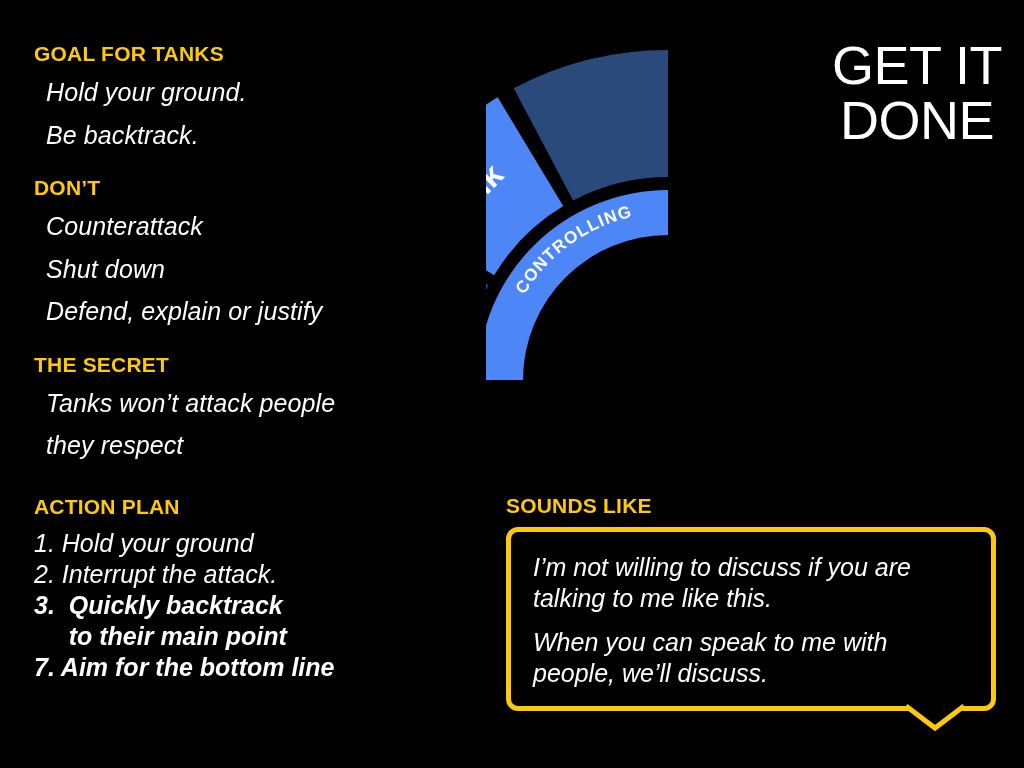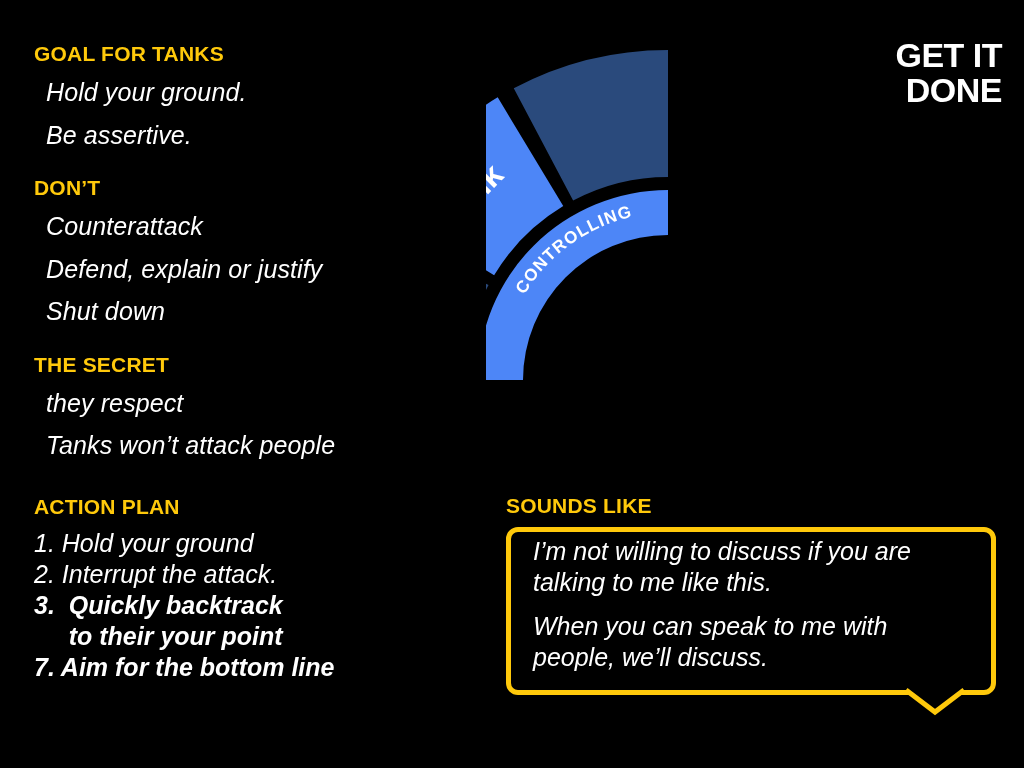--- a/index.html
+++ b/index.html
@@ -54,24 +54,24 @@
     margin: 0;
     white-space: pre;
   }
   .plan-line.bold { font-weight: bold; }
 
   
   .title {
     position: absolute;
     right: 22px;
     top: 38px;
-    text-align: right;
-    color: #ffffff;
-    font-weight: bold;
-    font-size: 34px;
+    text-align: center;
+    color: #ffffff;
+    font-weight: normal;
+    font-size: 54px;
     line-height: 1.02;
     letter-spacing: -0.5px;
   }
 
   
   .diagram {
     position: absolute;
     left: 486px;
     top: 22px;
     width: 380px;
@@ -93,21 +93,21 @@
   }
   .bubble-outer {
     position: relative;
     margin-top: 10px;
     width: 490px;
   }
   .bubble {
     border: 5px solid #FFC90B;
     border-radius: 12px;
     background: #000000;
-    padding: 4px 22px 18px 22px;
+    padding: 20px 22px 18px 22px;
     box-sizing: border-box;
     width: 490px;
   }
   .bubble p {
     color: #ffffff;
     font-style: italic;
     font-size: 25px;
     line-height: 1.22;
     margin: 0;
   }
@@ -124,42 +124,42 @@
 </head>
 <body>
 
 <div id="slide">
 
   <div class="left-col">
 
     <div class="block">
       <div class="sec-head">GOAL FOR TANKS</div>
       <p class="body-line">Hold your ground.</p>
-      <p class="body-line">Be assertive.</p>
+      <p class="body-line">Be backtrack.</p>
     </div>
 
     <div class="block">
       <div class="sec-head">DON’T</div>
       <p class="body-line">Counterattack</p>
+      <p class="body-line">Shut down</p>
       <p class="body-line">Defend, explain or justify</p>
-      <p class="body-line">Shut down</p>
     </div>
 
     <div class="block">
       <div class="sec-head">THE SECRET</div>
+      <p class="body-line">Tanks won’t attack people</p>
       <p class="body-line">they respect</p>
-      <p class="body-line">Tanks won’t attack people</p>
     </div>
 
     <div class="block" style="margin-top:34px;">
       <div class="sec-head">ACTION PLAN</div>
       <p class="plan-line">1. Hold your ground</p>
       <p class="plan-line">2. Interrupt the attack.</p>
       <p class="plan-line bold">3.  Quickly backtrack</p>
-      <p class="plan-line bold">     to their your point</p>
+      <p class="plan-line bold">     to their main point</p>
       <p class="plan-line bold">7. Aim for the bottom line</p>
     </div>
 
   </div>
 
   <div class="title">
     <div>GET IT</div>
     <div>DONE</div>
   </div>
 

